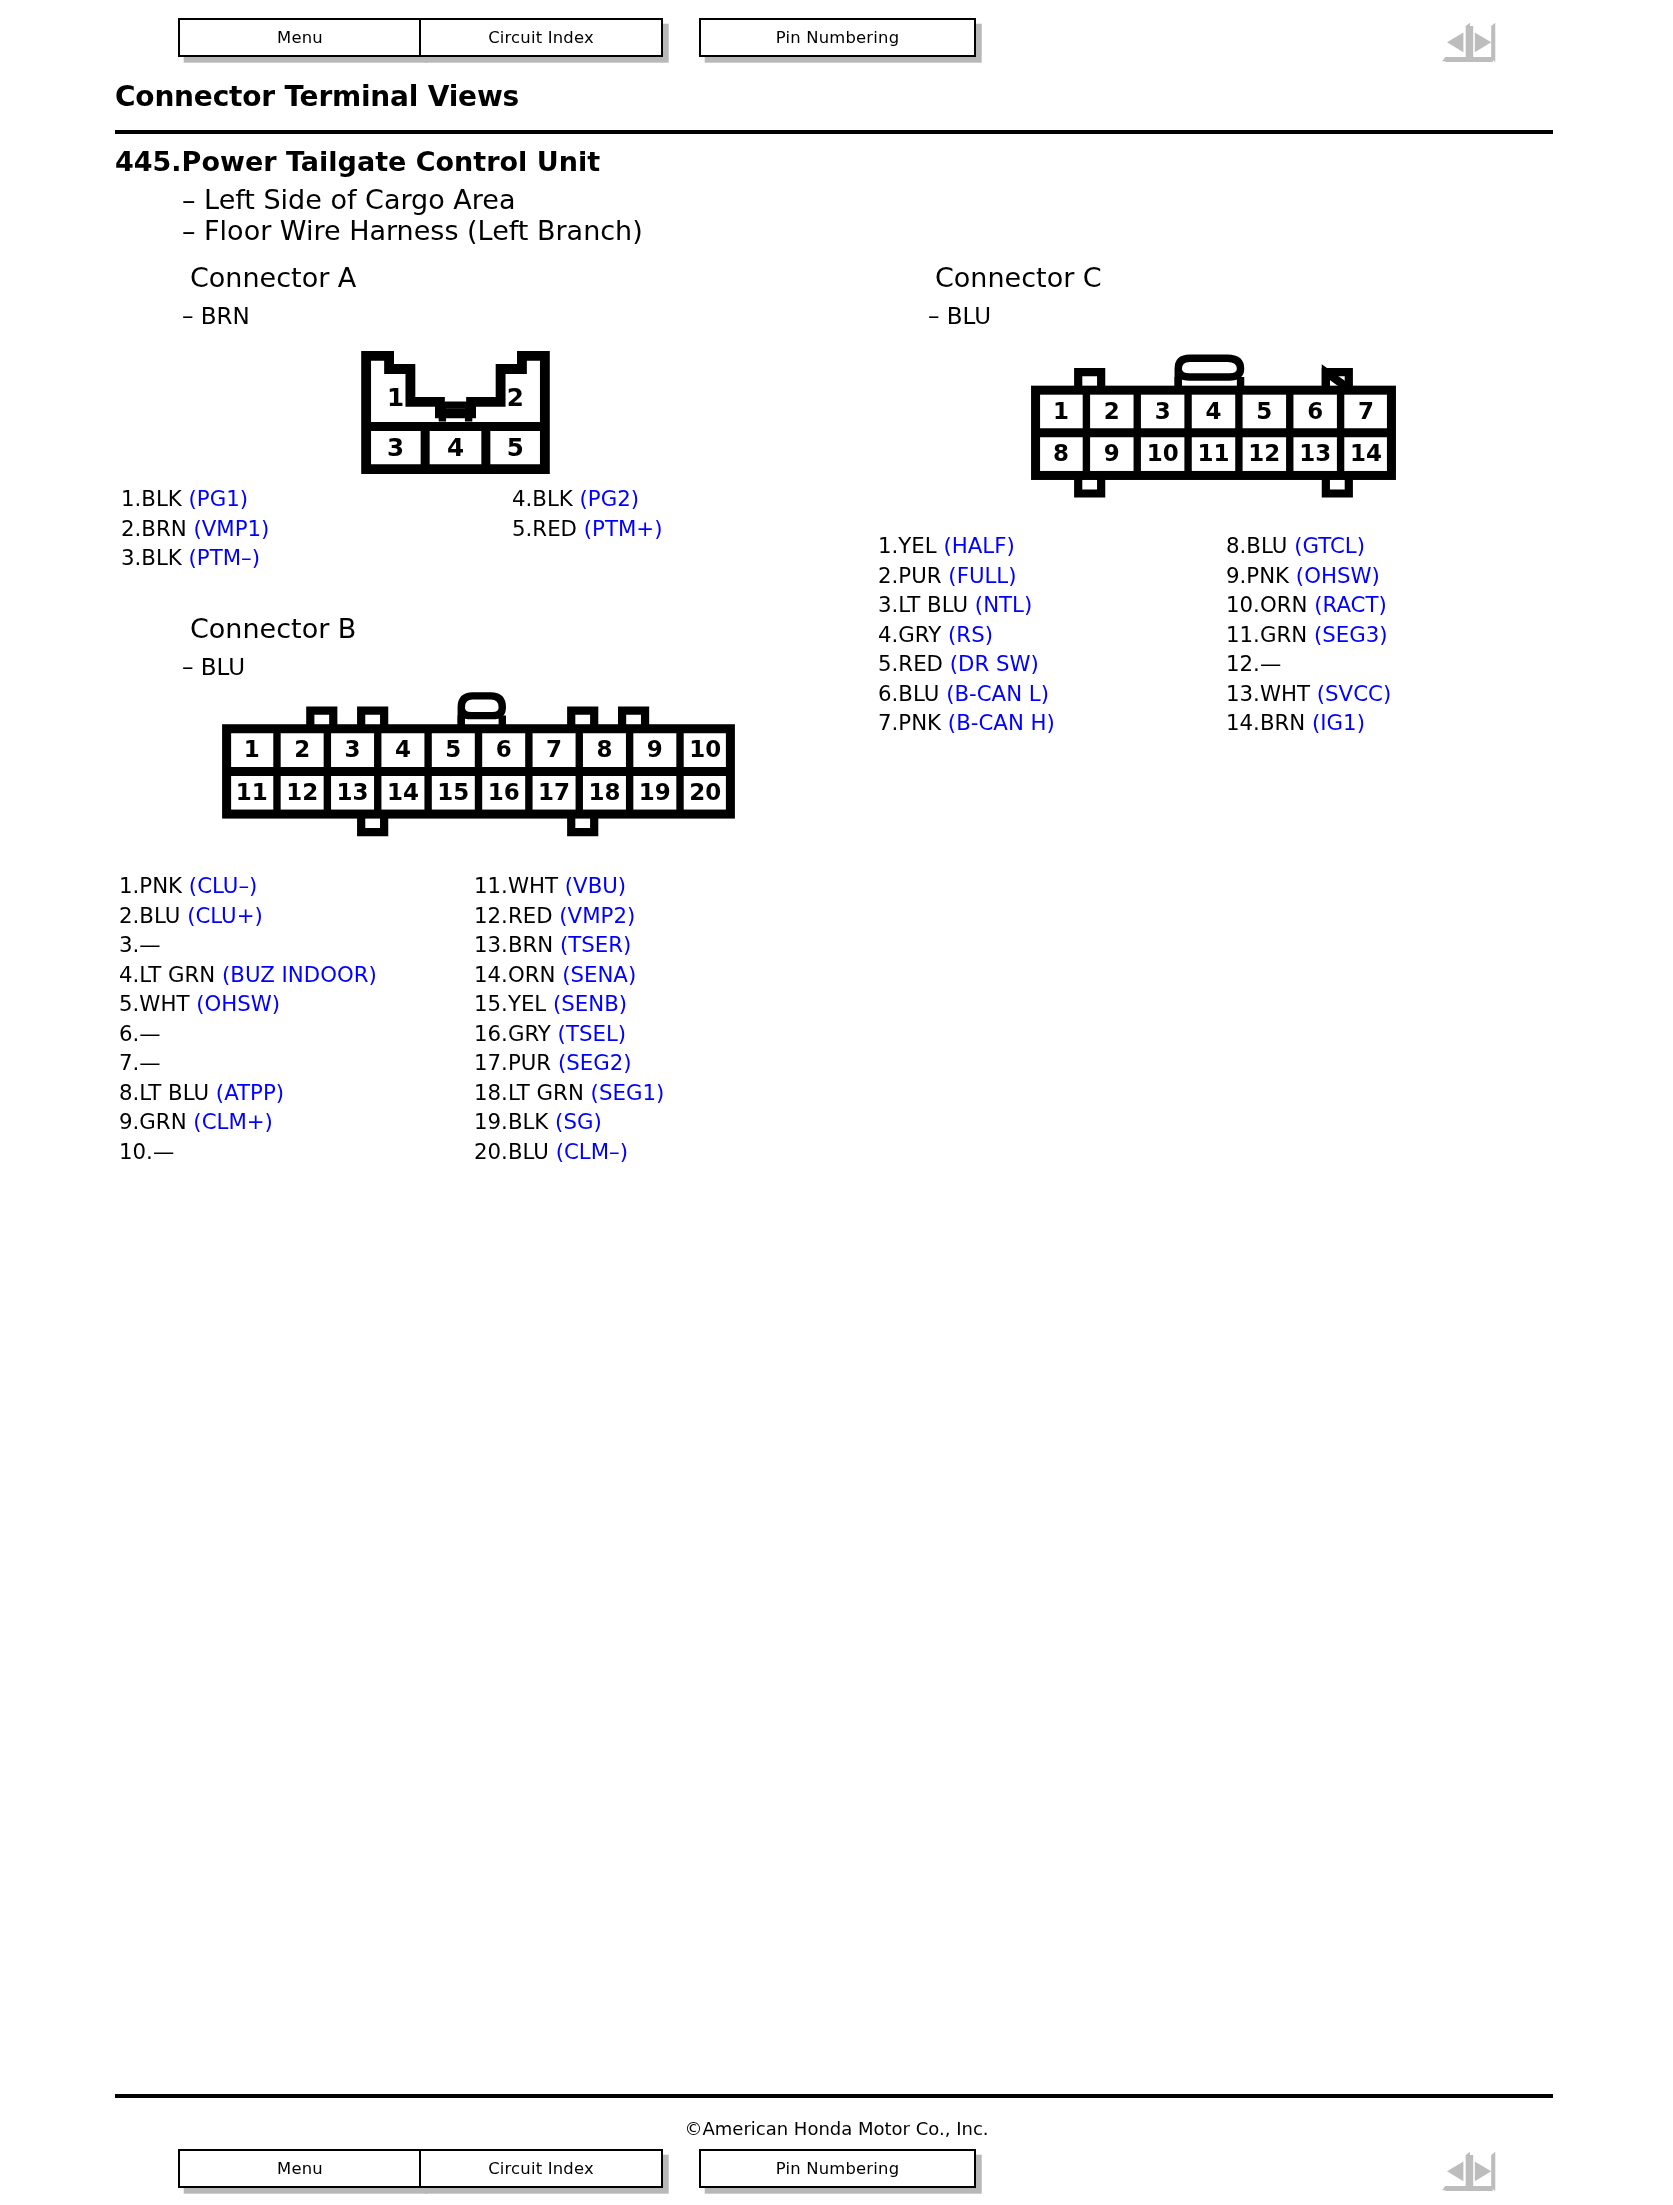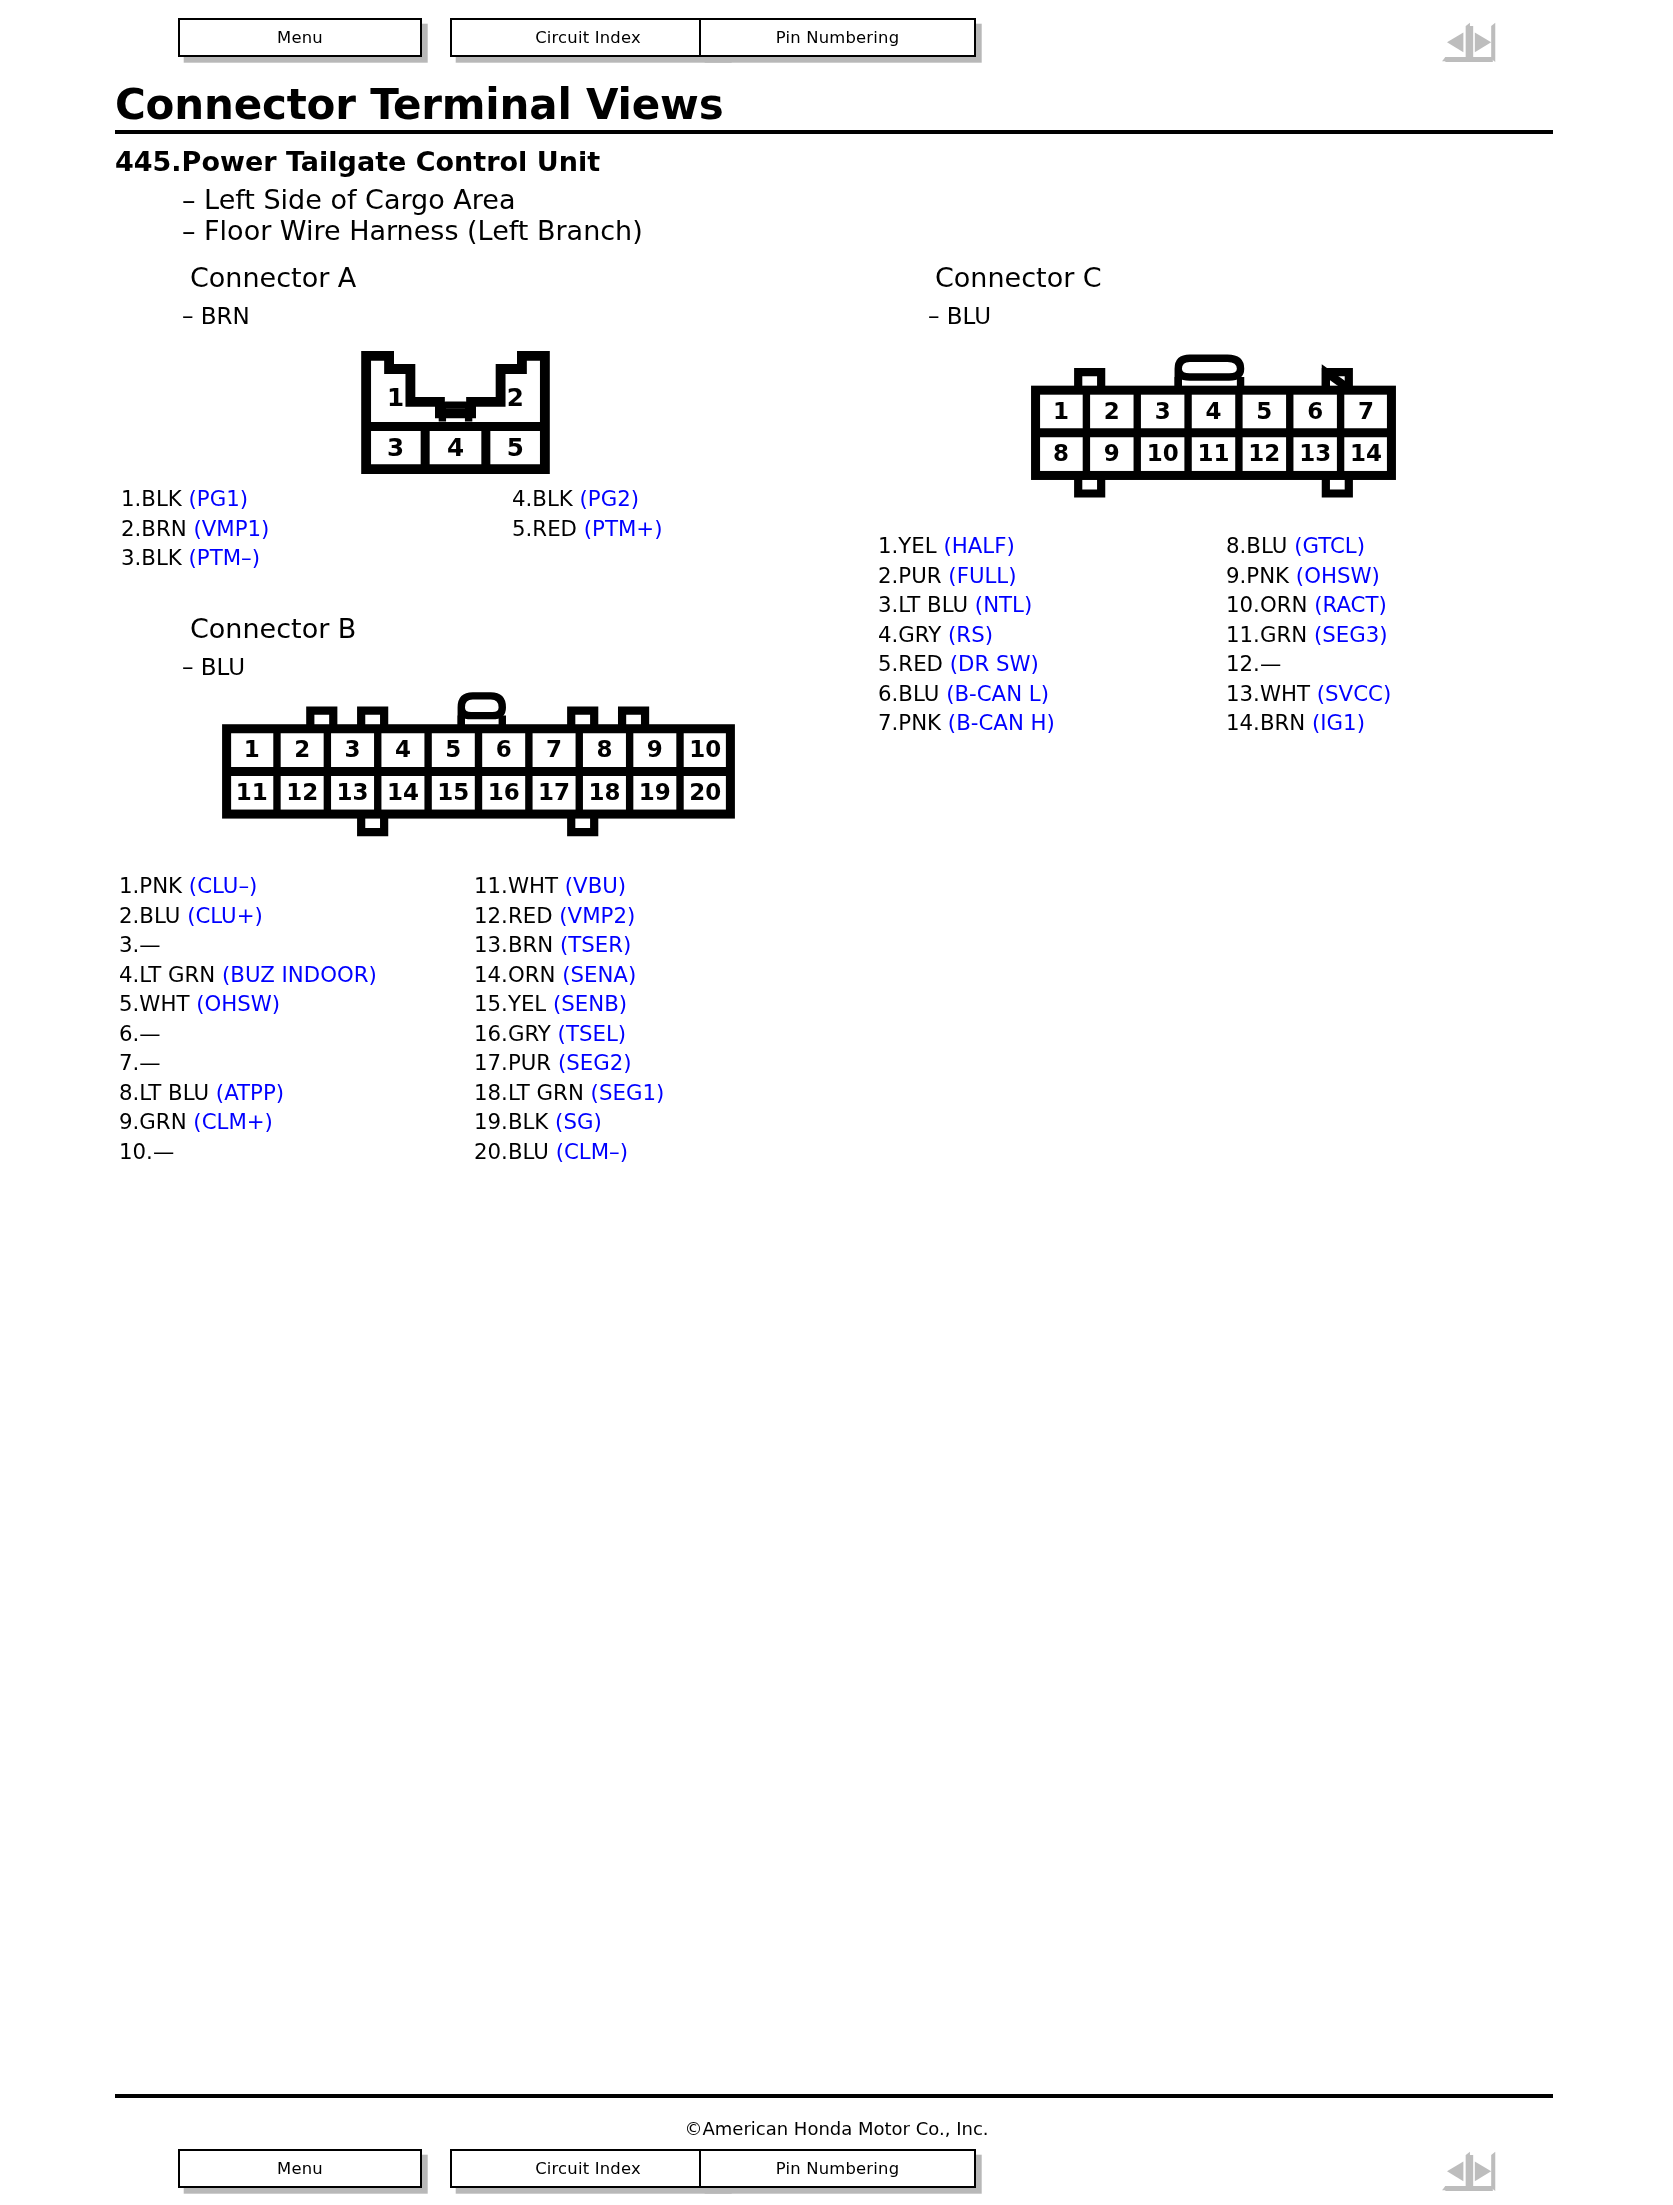--- a/index.html
+++ b/index.html
@@ -38,39 +38,39 @@
     align-items: center;
     justify-content: center;
     font-size: 16.4px;
     letter-spacing: 0.2px;
     color: #000;
     cursor: pointer;
     user-select: none;
     margin-left: 12px;
   }
   .btn.b1 { left: 166px;  width: 244px; }
-  .btn.b2 { left: 438px;  width: 276px; }
+  .btn.b2 { left: 407px;  width: 244px; }
   .btn.b3 { left: 687px;  width: 277px; }
 
   
   .pager {
     position: absolute;
     width: 90px;
     height: 46px;
   }
   .pager.top { left: 1429px; top: 21.3px; }
   .pager.bottom { left: 1429px; top: 2150px; }
   .pager svg { display: block; }
 
   
   .page-title {
     position: absolute;
     left: 115px;
     top: 80px;
-    font-size: 42px;
+    font-size: 28px;
     font-weight: bold;
     letter-spacing: -0.2px;
   }
   .rule {
     position: absolute;
     left: 115px;
     width: 1438px;
     height: 4.1px;
     background: #000;
   }

